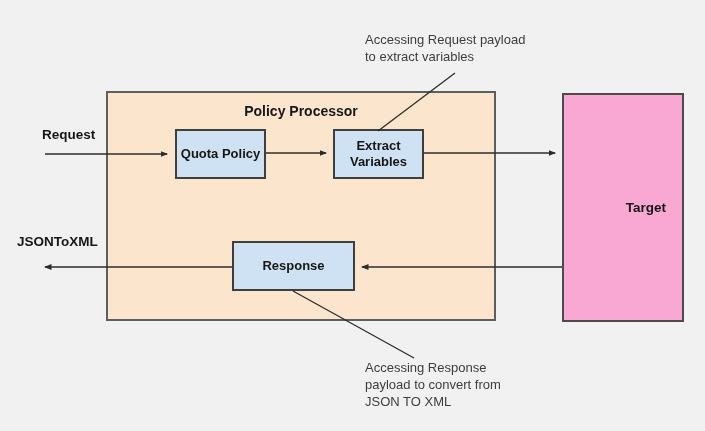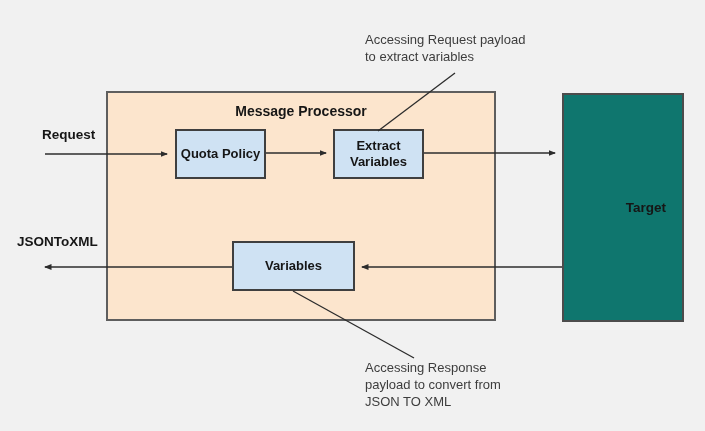--- a/index.html
+++ b/index.html
@@ -31,21 +31,21 @@
     text-align: center;
     padding-top: 10px;
     font-size: 14px;
     font-weight: bold;
     color: #161616;
   }
   .target-box {
     position: absolute;
     left: 562px; top: 93px;
     width: 122px; height: 229px;
-    background: #0f766e;
+    background: #f9a8d4;
     border: 2px solid #4c4c4c;
     box-sizing: border-box;
     display: flex;
     align-items: center;
     justify-content: center;
     font-size: 13.5px;
     font-weight: bold;
     color: #161616;
     padding-left: 46px;
   }
@@ -99,37 +99,37 @@
     stroke: #2c2c2c;
     stroke-width: 1.3;
   }
 </style>
 </head>
 <body>
 
 <div class="canvas">
 
   <div class="mp-box">
-    <span class="mp-title">Message Processor</span>
+    <span class="mp-title">Policy Processor</span>
   </div>
 
   <div class="target-box">
     <span>Target</span>
   </div>
 
   <div class="node node-extract">
     <span>Extract Variables</span>
   </div>
 
   <div class="node node-quota">
     <span>Quota Policy</span>
   </div>
 
   <div class="node node-json">
-    <span>Variables</span>
+    <span>Response</span>
   </div>
 
   <div class="flow-label label-request">Request</div>
 
   <div class="flow-label label-response">JSONToXML</div>
 
   <div class="annotation ann-top">Accessing Request payload
 to extract variables</div>
 
   <div class="annotation ann-bottom">Accessing Response

